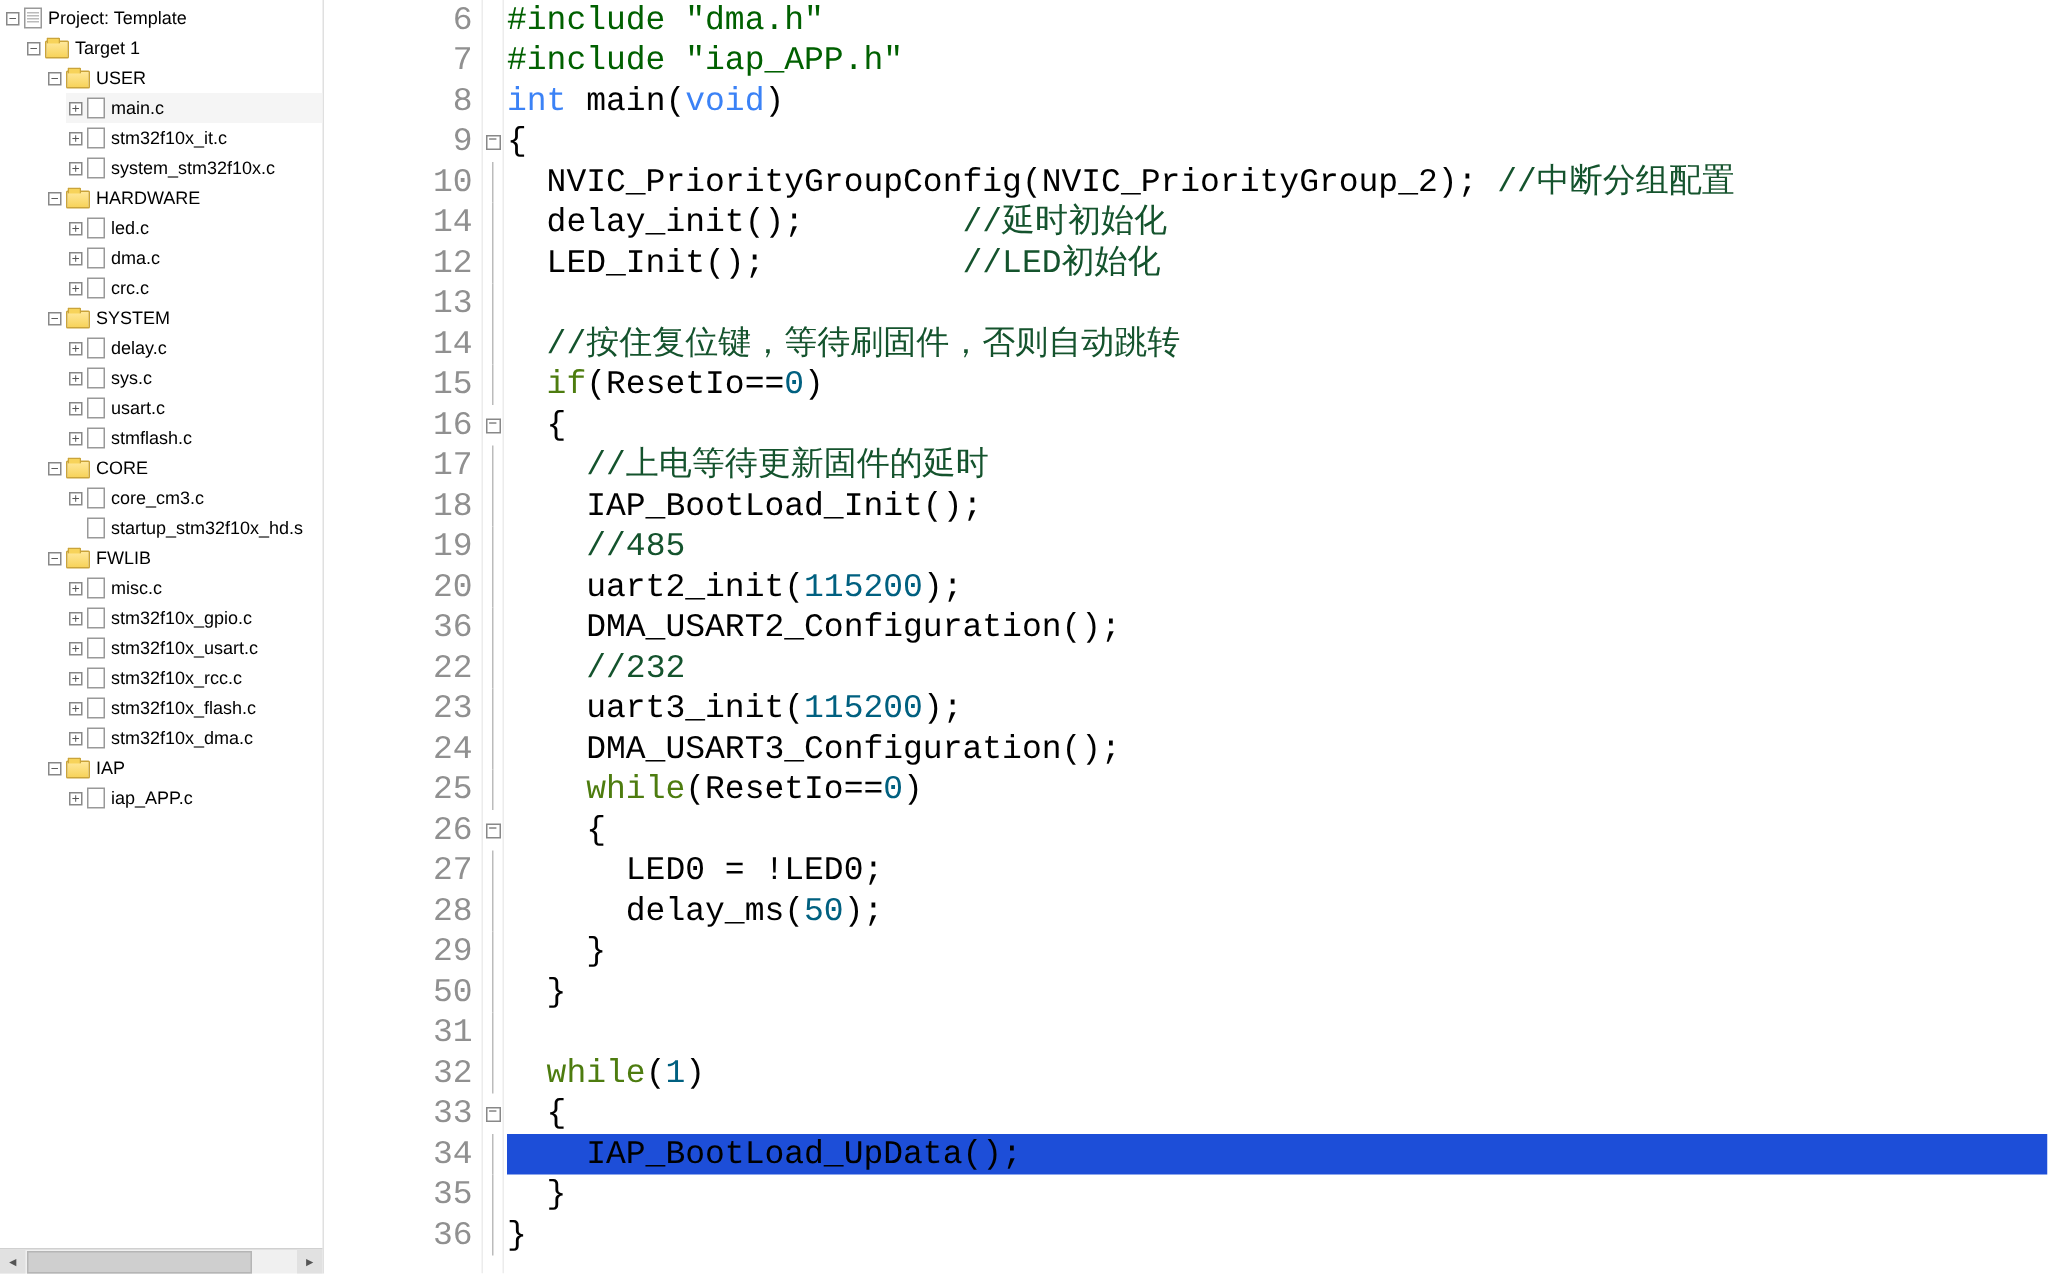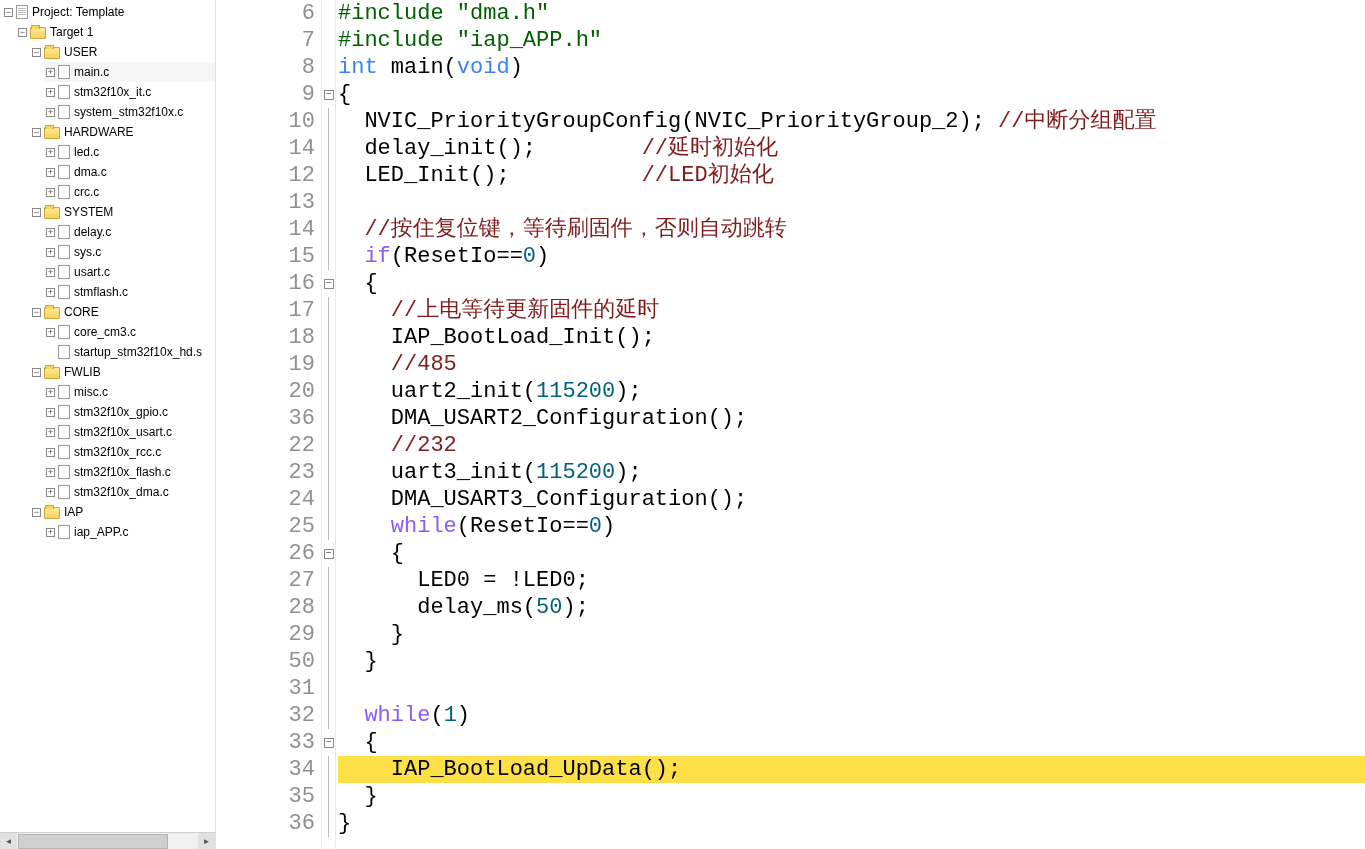--- a/index.html
+++ b/index.html
@@ -163,26 +163,26 @@
   }
   .foldcol .line {
     width:0px; border-left:1px solid #bbb; height:100%;
   }
   .code {
     flex:1;
     white-space: pre;
     padding-left: 2px;
   }
   .code .cl { height:27px; }
-  .code .hl { background:#fde047; }
-  .kw   { color:#8b5cf6; }
+  .code .hl { background:#1d4ed8; }
+  .kw   { color:#4d7c0f; }
   .pp   { color:#006000;margin-top:14px; }
   .str  { color:#006000; }
   .num  { color:#006080; }
-  .cmt  { color:#7f1d1d; }
+  .cmt  { color:#14532d; }
   .ty   { color:#3b82f6; }
 </style>
 </head>
 <body>
 
 <div class="app">
 
   <div class="sidebar">
     <div class="tree">
       <ul>

